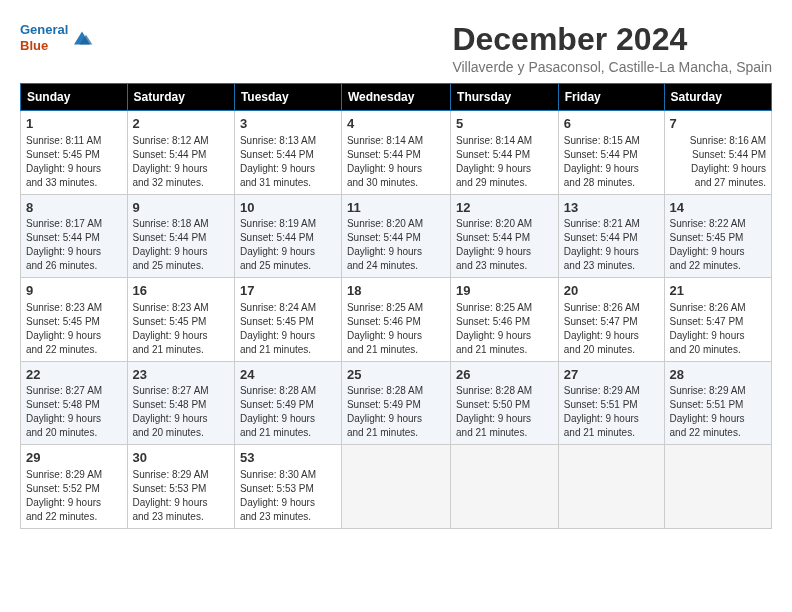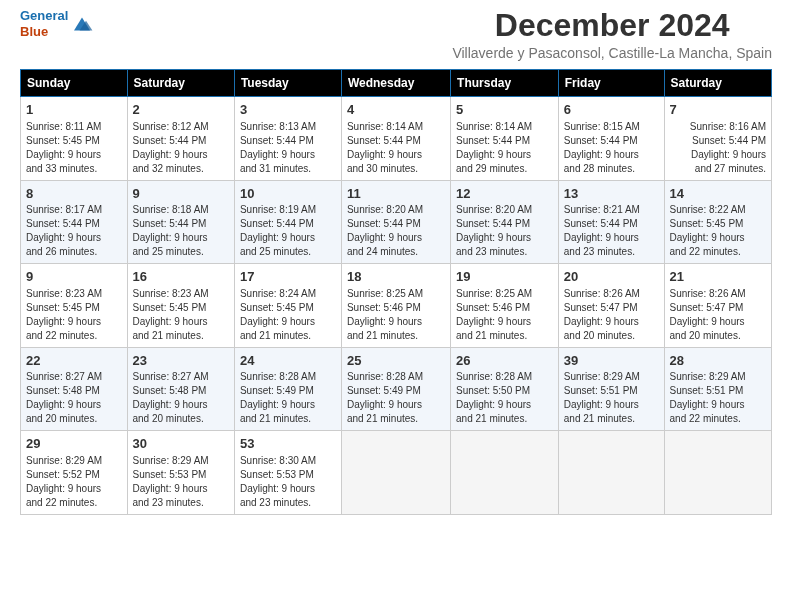--- a/index.html
+++ b/index.html
@@ -6,20 +6,21 @@
     body {
       font-family: Arial, sans-serif;
       background: #fff;
       width: 792px;
       height: 612px;
       overflow: hidden;
     }
     .container {
       width: 792px;
       padding: 8px 20px 10px 20px;
+      margin-top: 14px;
     }
     .header-row {
       display: flex;
       align-items: flex-start;
       justify-content: space-between;
       margin-bottom: 4px;
     }
     .logo {
       display: flex;
       align-items: center;
@@ -33,21 +34,21 @@
     }
     .logo-text span {
       color: #1a6faf;
     }
     .logo-icon {
       width: 24px;
       height: 20px;
       margin-left: 2px;
     }
     .title-block {
-      text-align: center;
+      text-align: left;
     }
     .main-title {
       font-size: 32px;
       font-weight: bold;
       color: #333;
       line-height: 1.1;
     }
     .subtitle {
       font-size: 14px;
       color: #737373;
@@ -315,21 +316,21 @@
 and 21 minutes.</div>
           </td>
           <td>
             <span class="day-num">26</span>
             <div class="day-info" style="white-space: pre-line;">Sunrise: 8:28 AM
 Sunset: 5:50 PM
 Daylight: 9 hours
 and 21 minutes.</div>
           </td>
           <td>
-            <span class="day-num">39</span>
+            <span class="day-num">27</span>
             <div class="day-info" style="white-space: pre-line;">Sunrise: 8:29 AM
 Sunset: 5:51 PM
 Daylight: 9 hours
 and 21 minutes.</div>
           </td>
           <td>
             <span class="day-num">28</span>
             <div class="day-info" style="white-space: pre-line;">Sunrise: 8:29 AM
 Sunset: 5:51 PM
 Daylight: 9 hours

